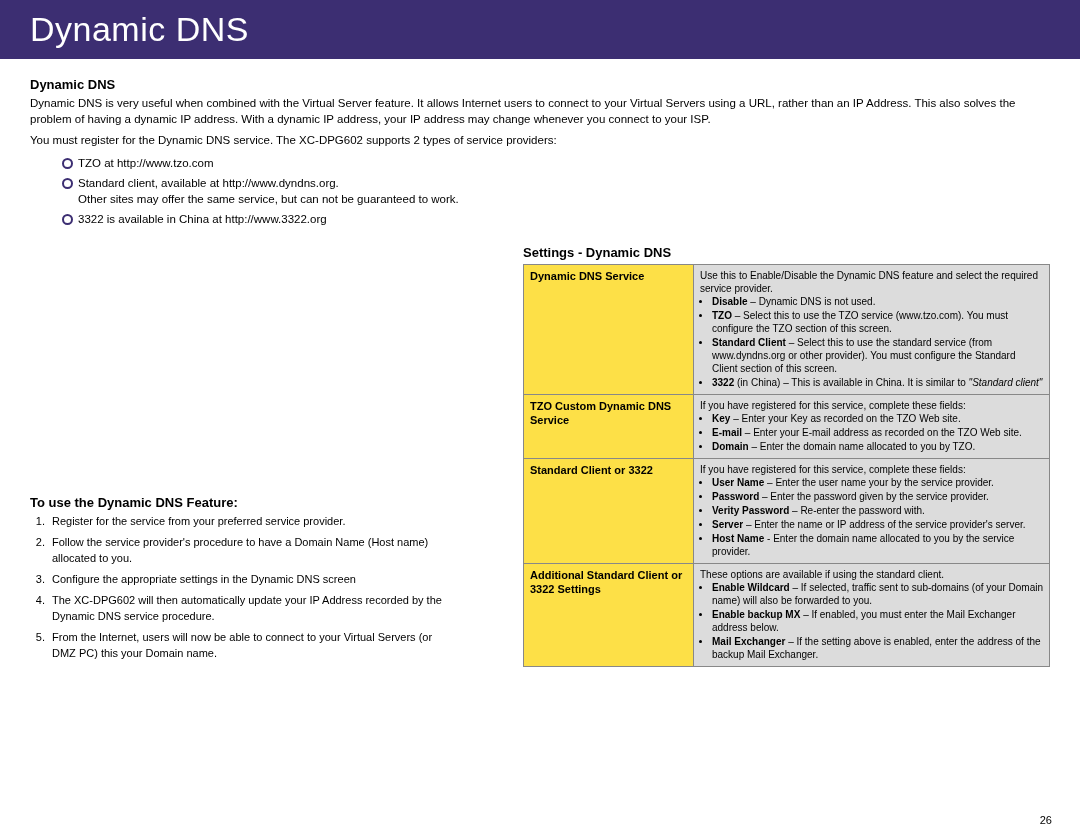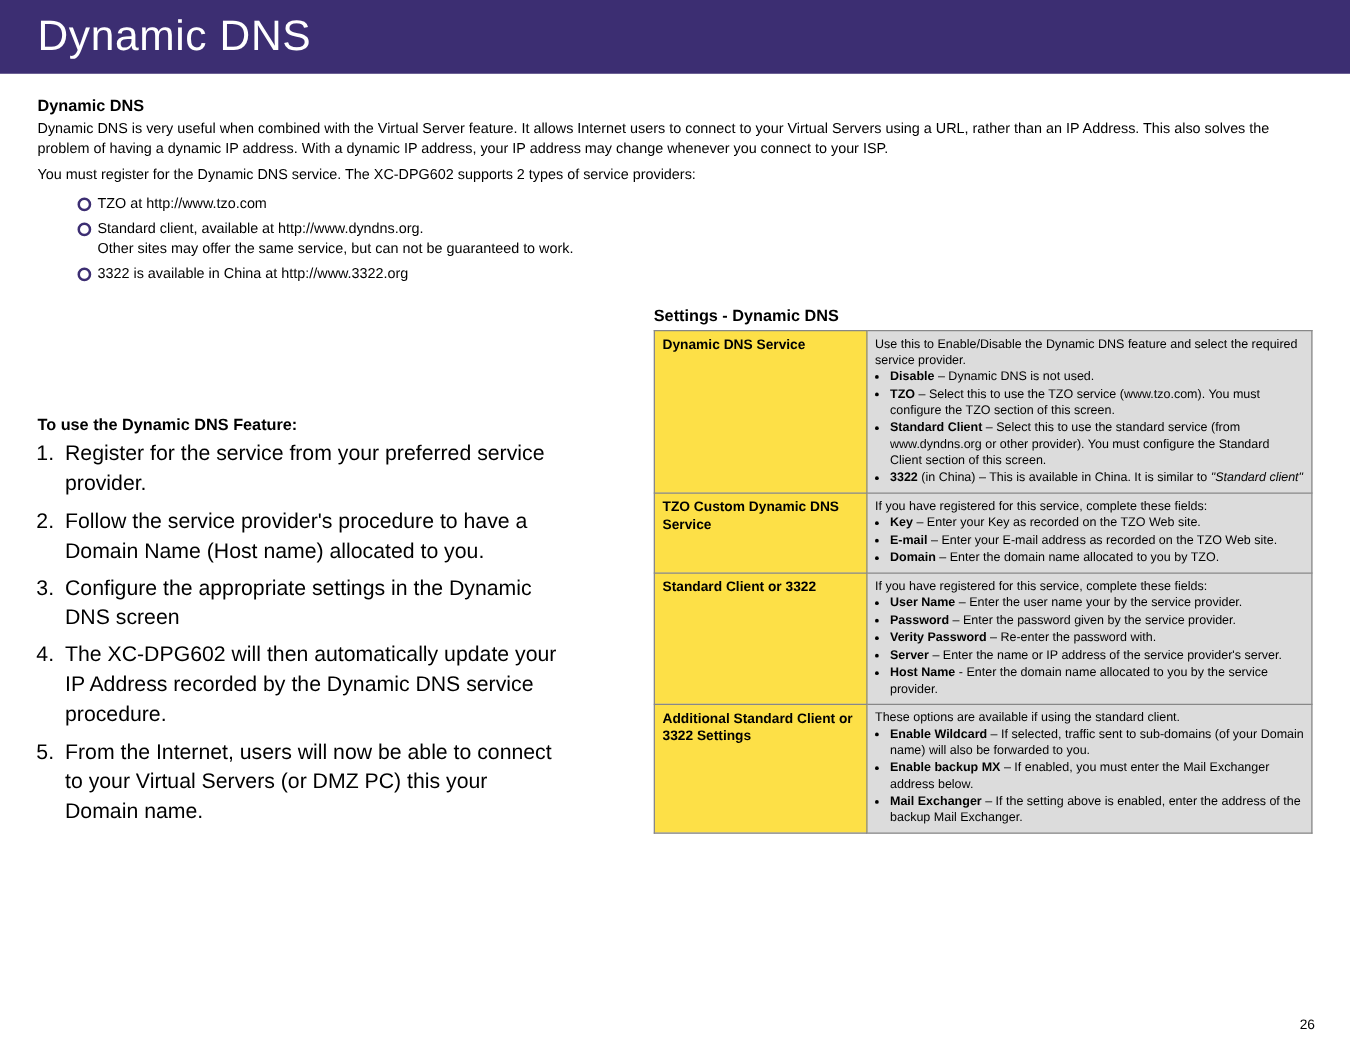--- a/index.html
+++ b/index.html
@@ -7,21 +7,21 @@
   .header-bar { background: #3c2e72; color: #fff; padding: 10px 20px 10px 30px; }
   .header-title { font-family: "Segoe UI", "Optima", Arial, sans-serif; font-weight: 300; font-size: 34px; letter-spacing: 0.5px; }
   .content { padding: 18px 30px 10px 30px; }
   .sec-head { font-family: Verdana, Arial, sans-serif; font-weight: bold; font-size: 13px; margin-bottom: 4px; }
   .intro-p { font-size: 11.5px; line-height: 1.35; margin-bottom: 6px; }
   .provider-list { margin: 6px 0 18px 32px; font-size: 11.5px; }
   .provider-list li { list-style: none; position: relative; padding-left: 16px; margin: 4px 0; line-height: 1.4; }
   .provider-list li::before { content: ""; position: absolute; left: 0; top: 3px; width: 7px; height: 7px; border: 2px solid #3c2e72; border-radius: 50%; }
   .two-col { display: flex; gap: 35px; align-items: flex-end; }
   .left-col { width: 420px; }
-  .steps { margin-left: 18px; font-size: 17px; }
+  .steps { margin-left: 18px; font-size: 11px; }
   .steps li { margin: 4px 0 6px 0; line-height: 1.4; padding-left: 4px; }
   .right-col { flex: 1; padding-left: 38px; }
   .settings-table { border-collapse: collapse; width: 100%; border: 1px solid #888; background: #dcdcdc; font-size: 10px; }
   .settings-table td { border: 1px solid #888; vertical-align: top; padding: 4px 6px; line-height: 1.3; }
   .settings-table td.lbl { background: #fde047; font-weight: bold; font-family: Arial, sans-serif; font-size: 11px; width: 170px; color: #000; }
   .settings-table ul { margin: 0 0 0 12px; }
   .settings-table ul li { list-style: disc; margin: 0 0 1px 0; }
   .settings-table .ital { font-style: italic; }
   .page-num { position: absolute; bottom: 8px; right: 28px; font-size: 11px; }
   b { font-weight: bold; }

